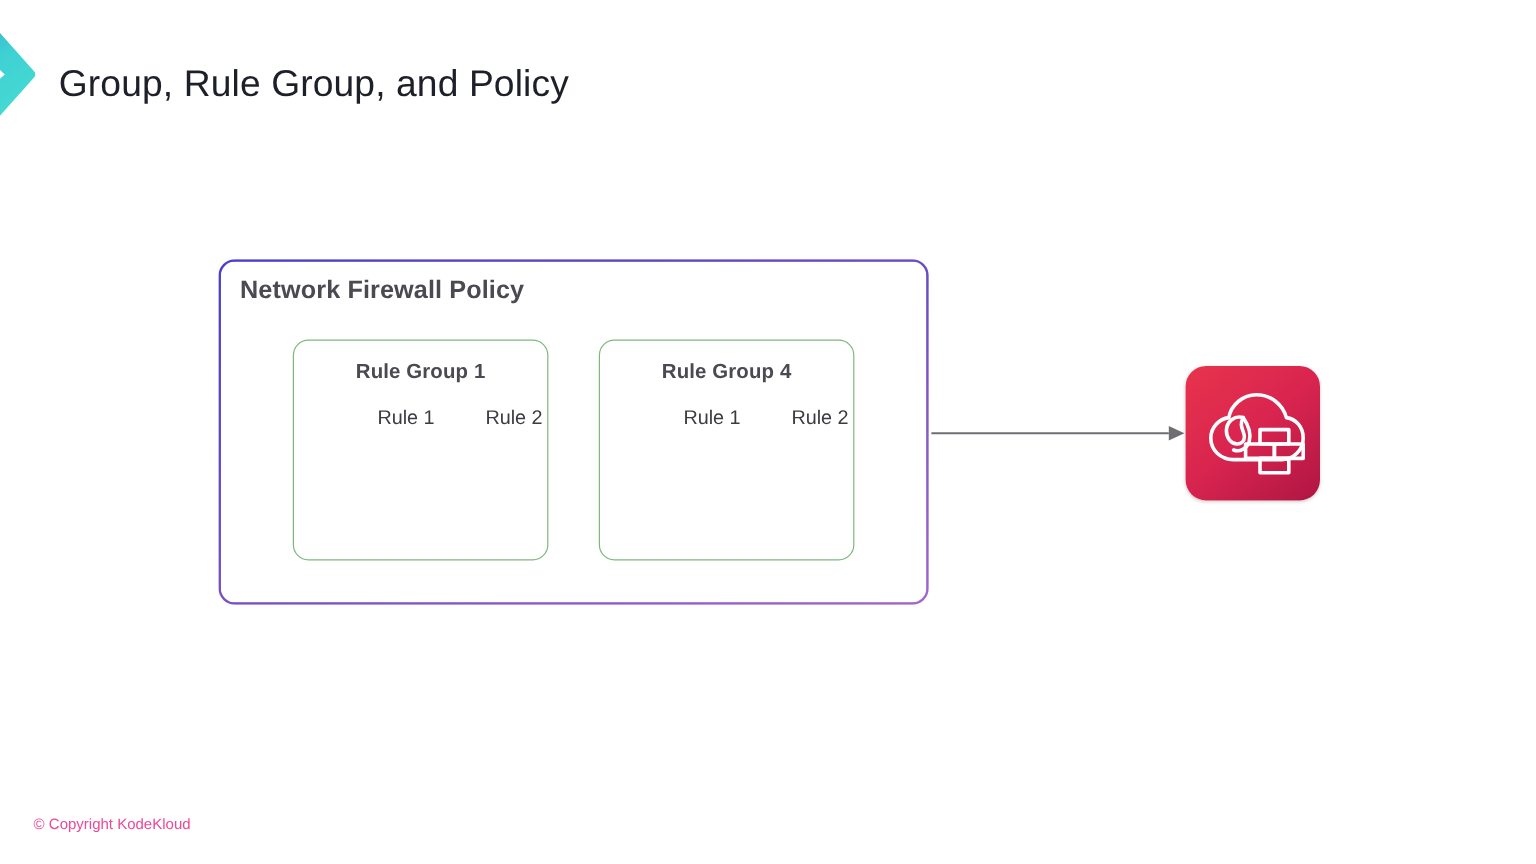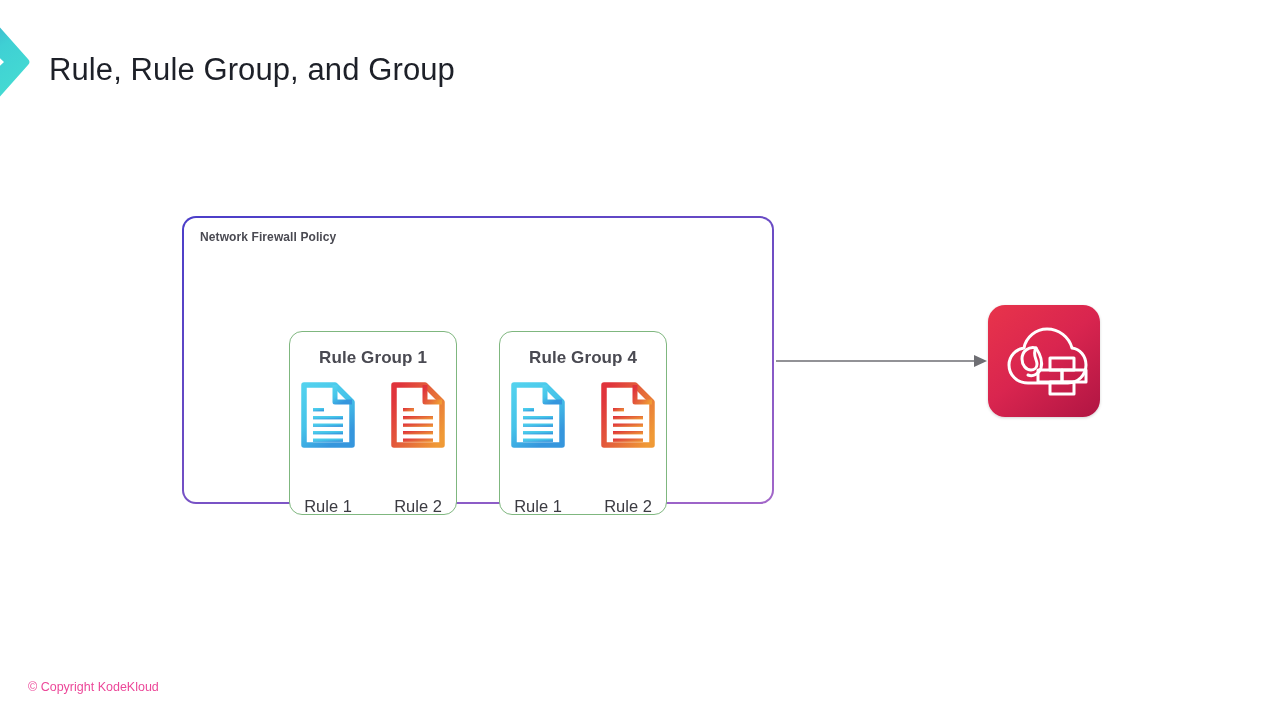--- a/index.html
+++ b/index.html
@@ -51,66 +51,64 @@
     background-image:
       linear-gradient(#ffffff, #ffffff),
       linear-gradient(160deg, #4b3ec9 0%, #6a4bc4 45%, #a367c9 100%);
     background-origin: border-box;
     background-clip: padding-box, border-box;
   }
   .policy-title {
     position: absolute;
     left: 16px;
     top: 12px;
-    font-size: 12px;
+    font-size: 21px;
     font-weight: 700;
     color: #4a4a52;
     letter-spacing: 0.1px;
     white-space: nowrap;
   }
 
   
   .rule-groups {
     position: absolute;
     left: 0;
     top: 65px;
     width: 100%;
     display: flex;
     justify-content: center;
     gap: 42px;
   }
   .rule-group {
-    width: 168px;
+    width: 213px;
     height: 184px;
     box-sizing: border-box;
     border: 1.6px solid #7fb77f;
     border-radius: 13px;
     background: #ffffff;
     display: flex;
     flex-direction: column;
     align-items: center;
-    margin-top: 48px;
   }
   .rule-group-title {
     margin-top: 16px;
     font-size: 17px;
     font-weight: 700;
     color: #4a4a52;
     letter-spacing: 0.1px;
     white-space: nowrap;
   }
   .rules-row {
     margin-top: 14px;
     display: flex;
     gap: 20px;
   }
   .rule-item {
     display: flex;
-    flex-direction: column;
-    align-items: center;
+    flex-direction: row;
     width: 70px;
     gap: 44px;
   }
   .rule-icon {
     width: 58px;
     height: 66px;
     display: block;
   }
   .rule-label {
     margin-top: 5px;
@@ -166,21 +164,21 @@
       <linearGradient id="chevGrad" x1="0" y1="0" x2="0.4" y2="1">
         <stop offset="0%" stop-color="#3aa8c8"></stop>
         <stop offset="45%" stop-color="#3fd0d4"></stop>
         <stop offset="100%" stop-color="#45dcd2"></stop>
       </linearGradient>
     </defs>
     <path d="M0 2 L10 2 L50 47 Q53 50 50 53 L10 98 L0 98 L0 74 L26 50 L0 26 Z" fill="url(#chevGrad)"></path>
   </svg>
 </div>
 
-<div class="slide-title">Rule, Rule Group, and Group</div>
+<div class="slide-title">Group, Rule Group, and Policy</div>
 
 <div class="policy-box">
   <div class="policy-title">Network Firewall Policy</div>
 
   <div class="rule-groups">
 
     <div class="rule-group">
       <div class="rule-group-title">Rule Group 1</div>
       <div class="rules-row">
 

